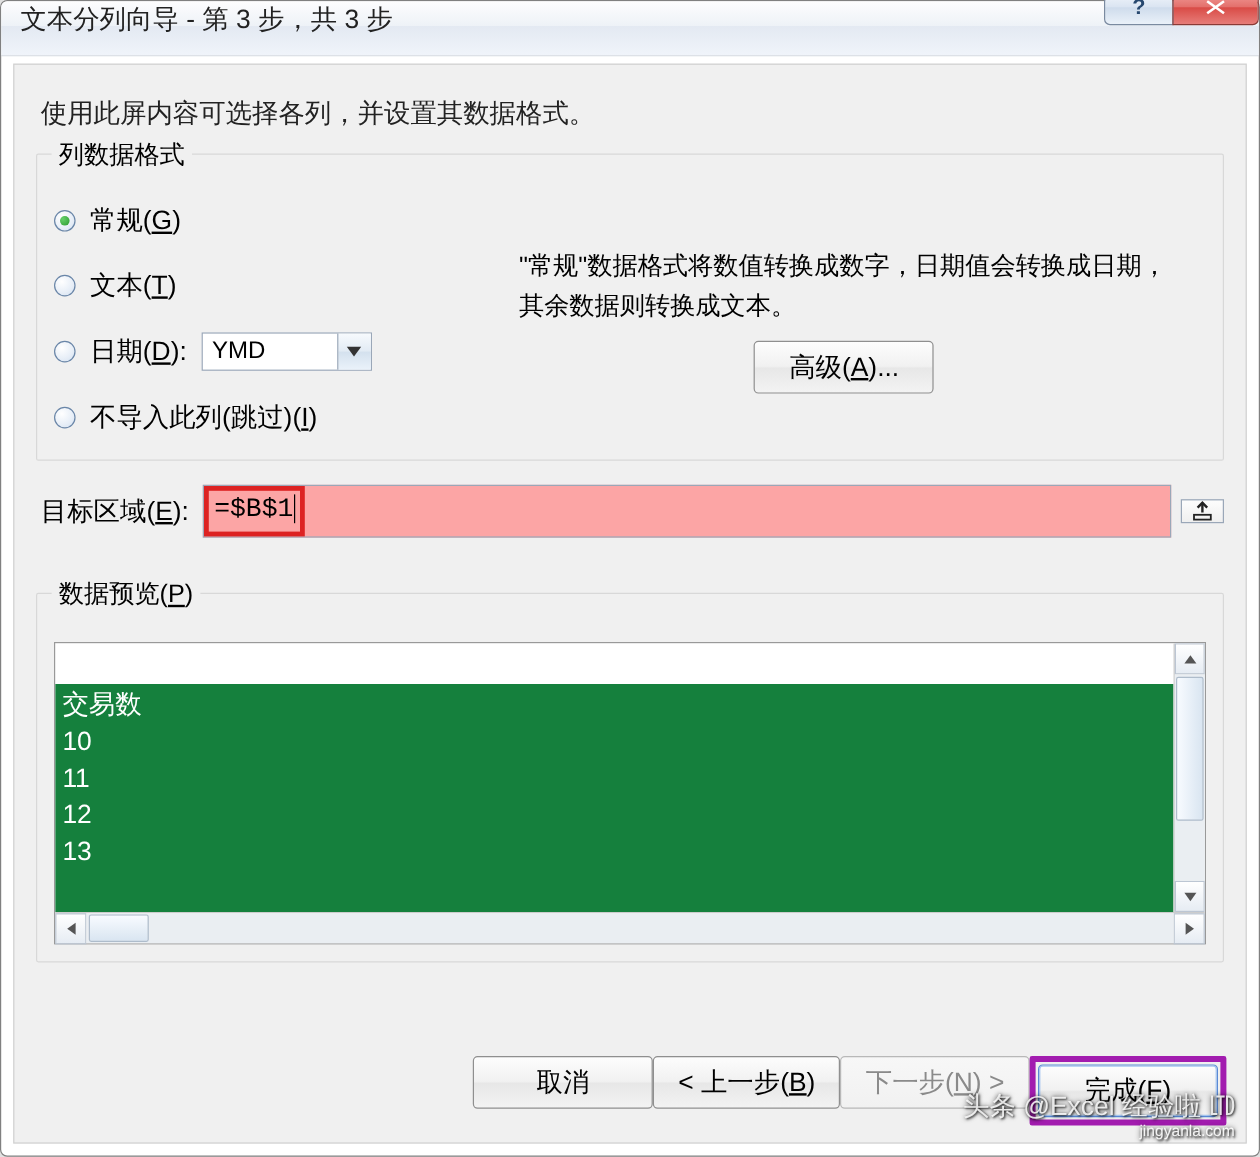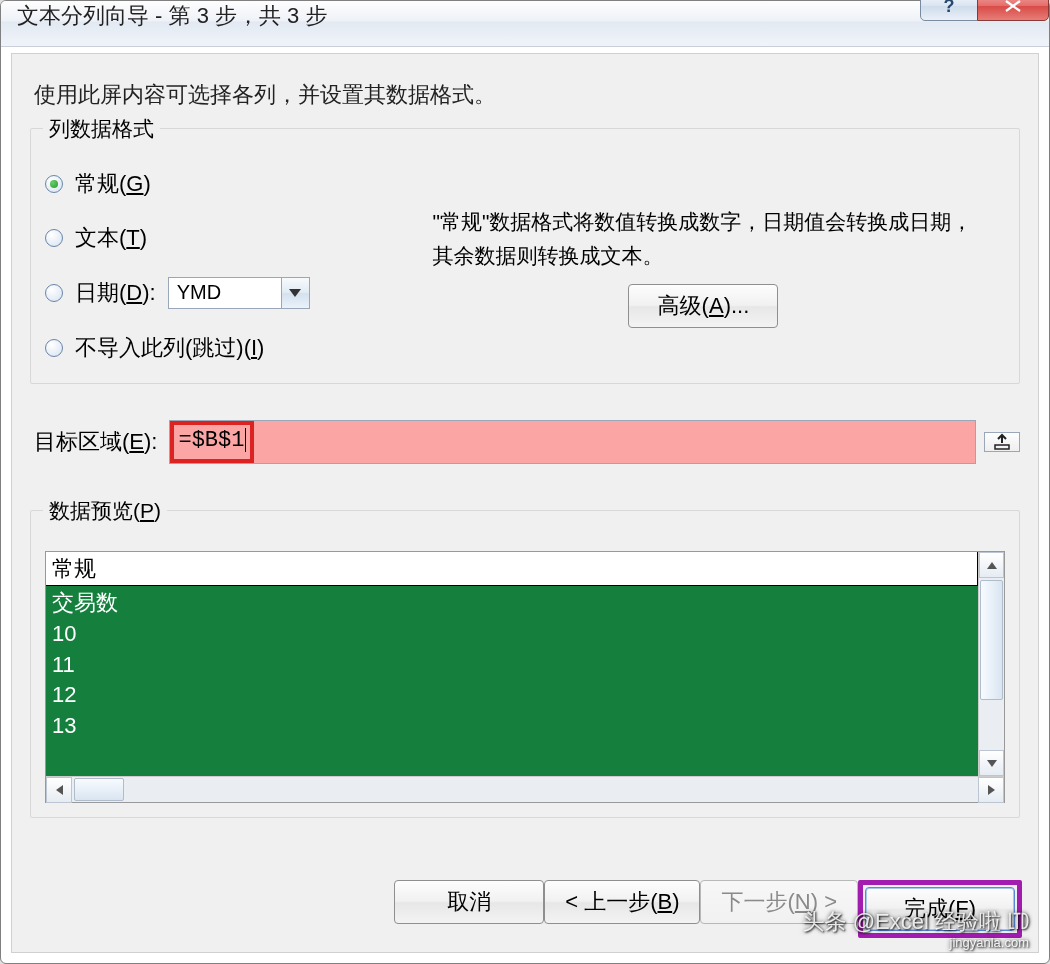--- a/index.html
+++ b/index.html
@@ -124,21 +124,21 @@
     padding: 0 20px;
     font-size: 22px;
     background: linear-gradient(#fdfdfd,#f1f1f1 48%, #e7e7e7 52%, #f3f3f3);
     border: 1px solid #8f8f8f;
     border-radius: 4px;
   }
   .btn.focused{ border-color:#5a8ad6; box-shadow: 0 0 0 1px #a6c6ef inset;}
   .btn.disabled{ color:#8a8a8a; border-color:#b8b8b8; background:linear-gradient(#f7f7f7,#f1f1f1);}
   .dest-row{
     display:flex; align-items:center;
-    margin: 36px 0 0 4px;
+    margin: 20px 0 0 4px;
     font-size: 22px;
   }
   .dest-input {
     flex: 1;
     height: 44px;
     background: #fca5a5;
     border: 1px solid #9aa7b8;
     margin: 0 8px 0 12px;
     display:flex;
   }
@@ -300,21 +300,20 @@
           <line x1="9" y1="10" x2="9" y2="2" stroke="#222" stroke-width="2"></line>
           <polyline points="5,6 9,2 13,6" fill="none" stroke="#222" stroke-width="2"></polyline>
         </svg>
       </div>
     </div>
 
     <div class="group preview-group">
       <div class="group-title"><span>数据预览(</span><span class="hot">P</span><span>)</span></div>
       <div class="preview-box">
         <div class="grid-area">
-          <div class="col-head">常规</div>
           <div class="col-body">
             <div>交易数</div>
             <div>10</div>
             <div>11</div>
             <div>12</div>
             <div>13</div>
           </div>
           <div class="vscroll">
             <div class="sc-btn">
                 <span class="tri-up"></span>

